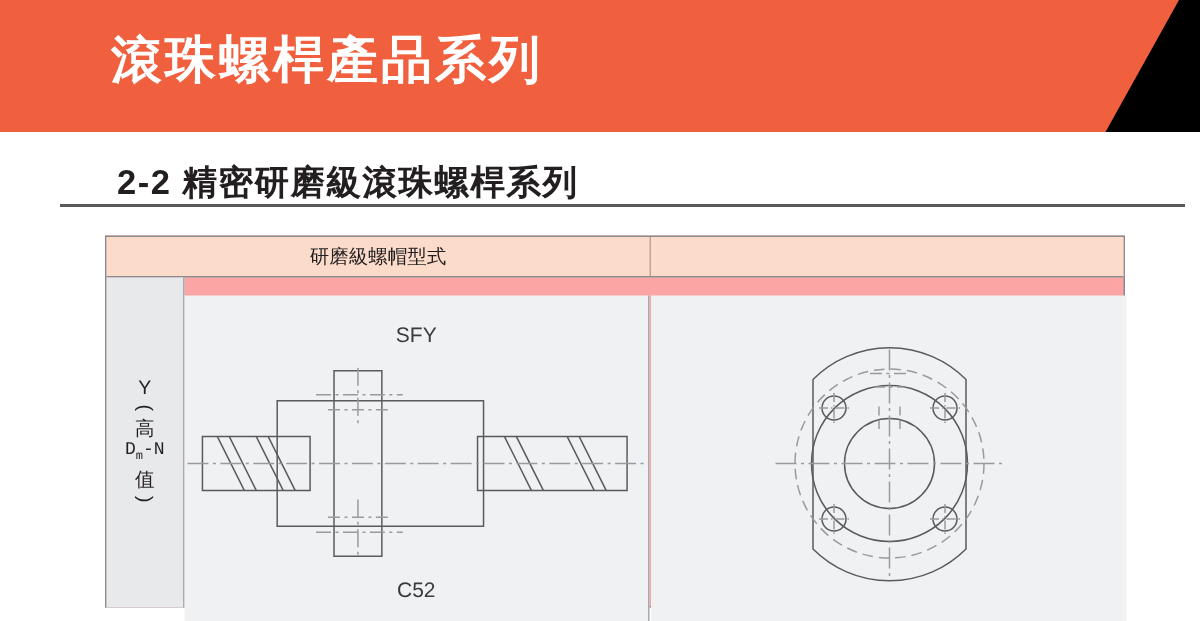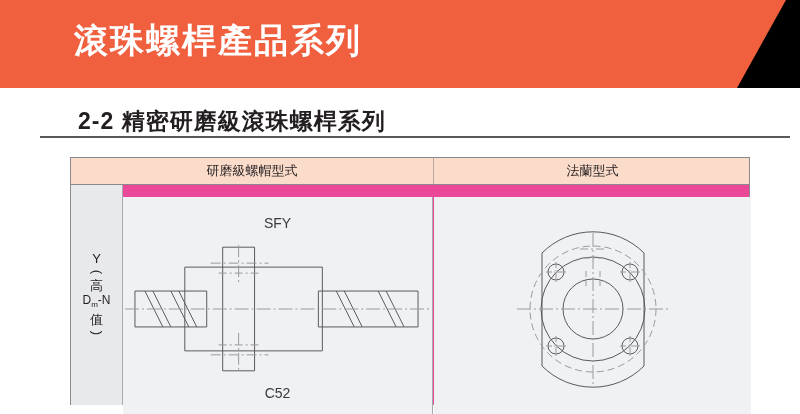--- a/index.html
+++ b/index.html
@@ -40,21 +40,21 @@
     position:absolute;left:40px;top:136px;width:750px;height:2px;
     background:#58595b;
   }
 
   
   .spec-table{
     position:absolute;left:70px;top:157px;
     width:680px;height:248px;
     border:1px solid #8a8a8e;
     box-sizing:border-box;
-    background:#ec4899;
+    background:#fca5a5;
   }
   .table-head{
     position:absolute;left:0;top:0;width:100%;height:27px;
     background:#fbdccb;
     border-bottom:1px solid #8a8a8e;
     box-sizing:border-box;
   }
   .head-cell{
     position:absolute;top:0;height:26px;line-height:26px;
     text-align:center;font-size:13px;color:#231f20;
@@ -78,21 +78,21 @@
   }
   .vlabel{
     position:absolute;left:0;right:0;top:50%;
     transform:translateY(-50%);
     text-align:center;
     font-size:13px;color:#231f20;
     line-height:15px;
   }
   .vlabel .paren{display:block;font-size:13px;transform:rotate(90deg);height:12px;line-height:12px;}
   .vlabel .ch{display:block;}
-  .vlabel .dm{display:block;font-size:12px;white-space:nowrap;}
+  .vlabel .dm{display:block;font-size:12px;white-space:nowrap;font-family:Liberation Mono, monospace;}
   .vlabel .dm sub{font-size:8px;}
 
   .cell{
     position:absolute;top:12px;height:220px;
     background:#f0f1f3;
   }
   .cell.left{left:52px;width:310px;border-right:1px solid #a9aaae;box-sizing:border-box;}
   .cell.right{left:363px;width:317px;}
 
   .part-label{
@@ -118,21 +118,20 @@
 </div>
 
 <div class="subtitle">2-2 精密研磨級滾珠螺桿系列</div>
 <div class="subtitle-rule"></div>
 
 <div class="spec-table">
 
   <div class="table-head">
     <div class="head-cell left">研磨級螺帽型式</div>
     <div class="head-divider"></div>
-    <div class="head-cell right">法蘭型式</div>
   </div>
 
   <div class="table-body">
 
     <div class="label-col">
       <div class="vlabel">
         <span class="ch">Y</span>
         <span class="paren">(</span>
         <span class="ch">高</span>
         <span class="dm">D<sub>m</sub>-N</span>

